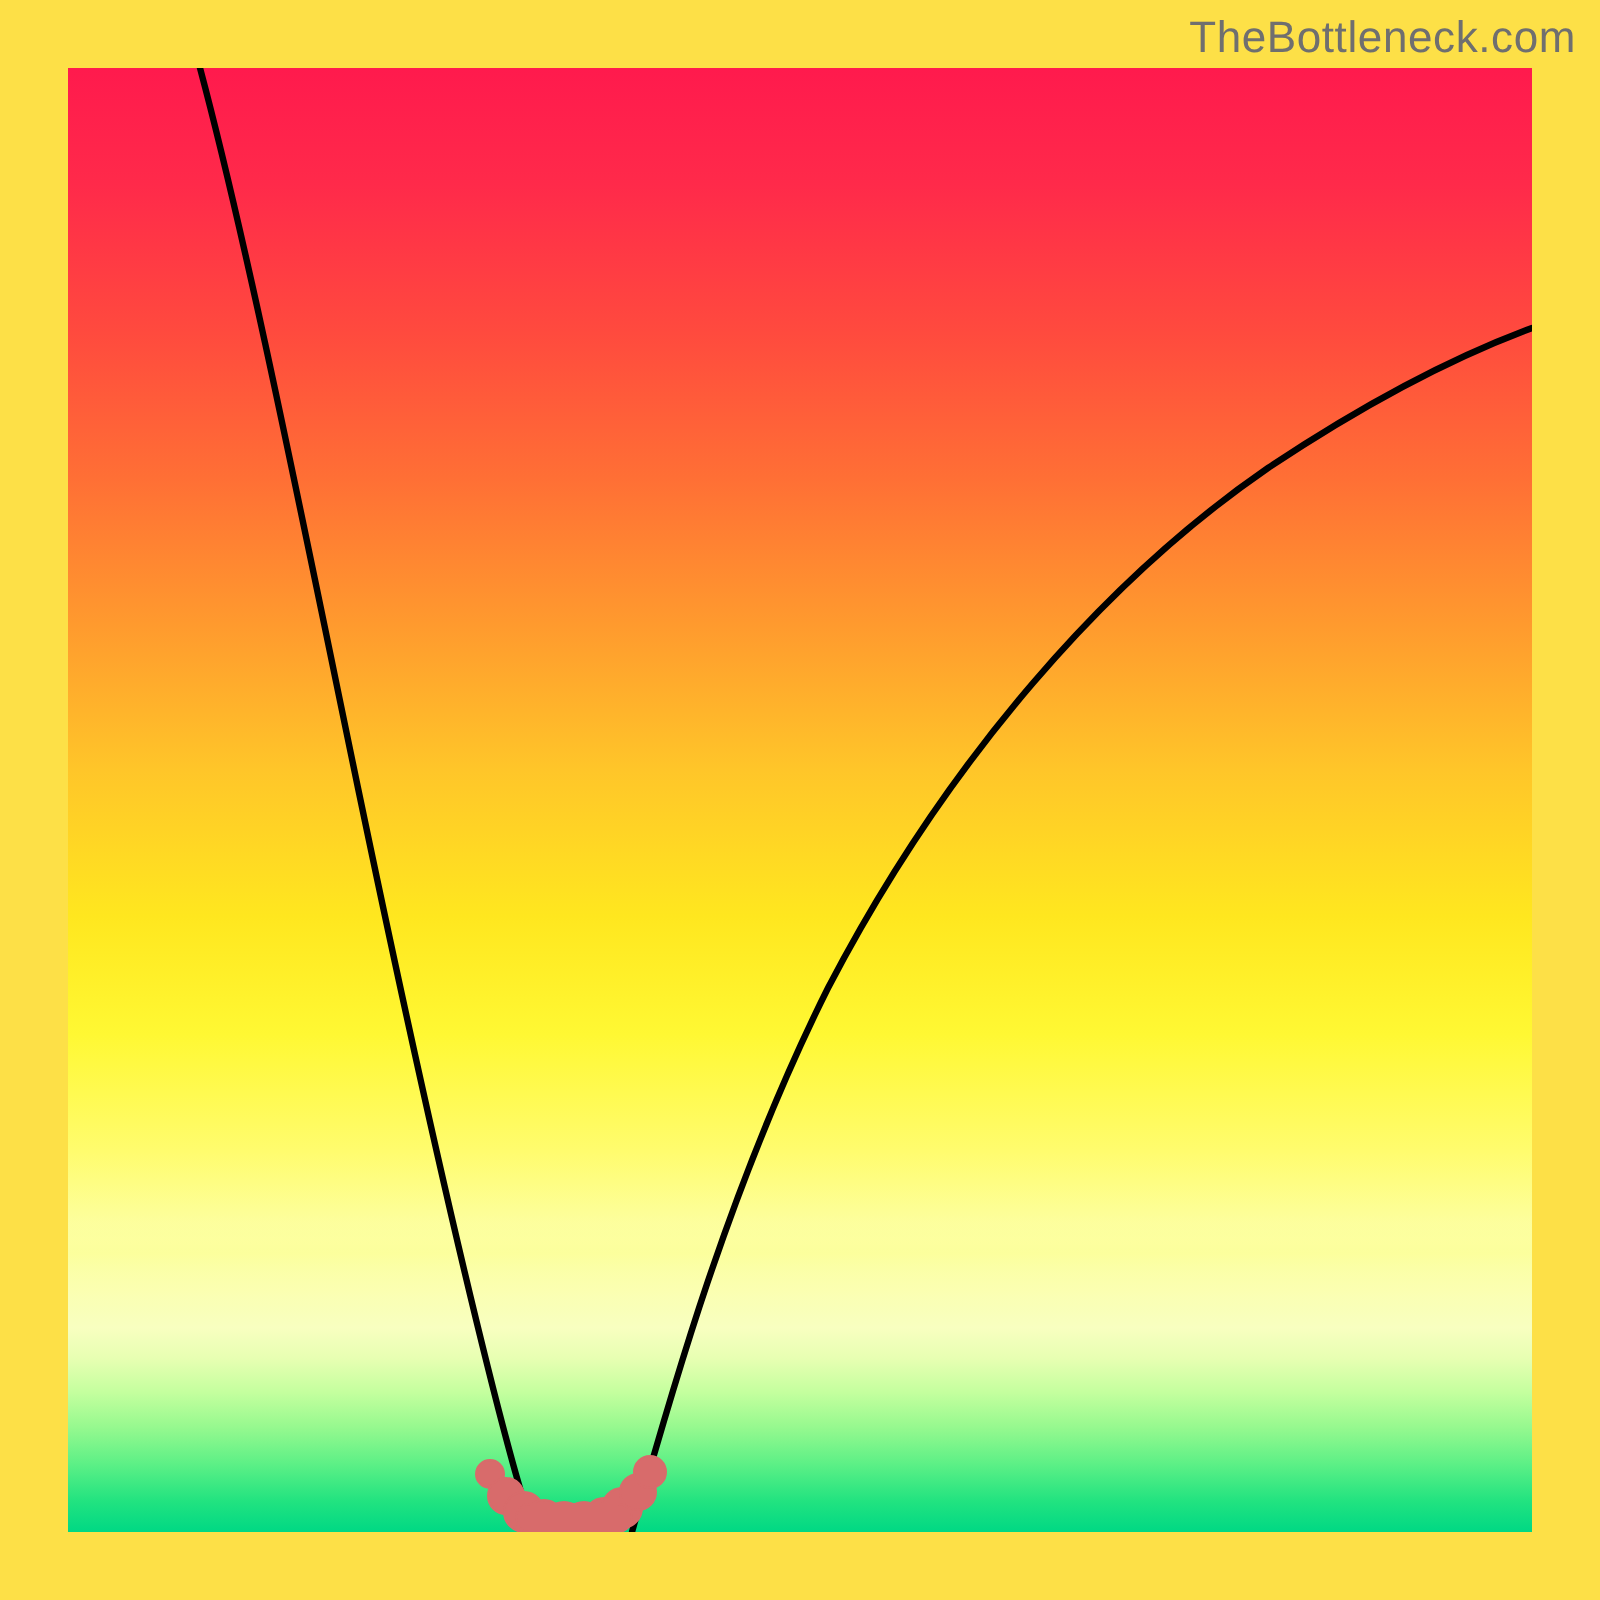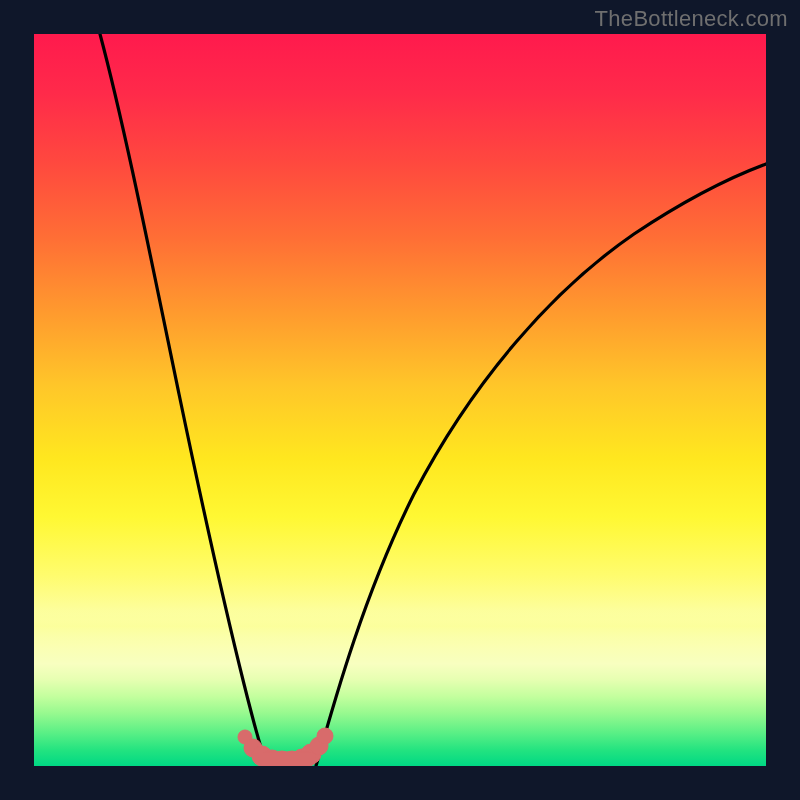--- a/index.html
+++ b/index.html
@@ -10,21 +10,21 @@
     background: #000;
     overflow: hidden;
     font-family: Arial, Helvetica, sans-serif;
   }
   .frame {
     position: absolute;
     top: 0;
     left: 0;
     width: 800px;
     height: 800px;
-    background: #0f172a;
+    background: #fde047;
   }
   .plot-area {
     position: absolute;
     top: 34px;
     left: 34px;
     width: 732px;
     height: 732px;
     overflow: hidden;
   }
   .gradient-main {

